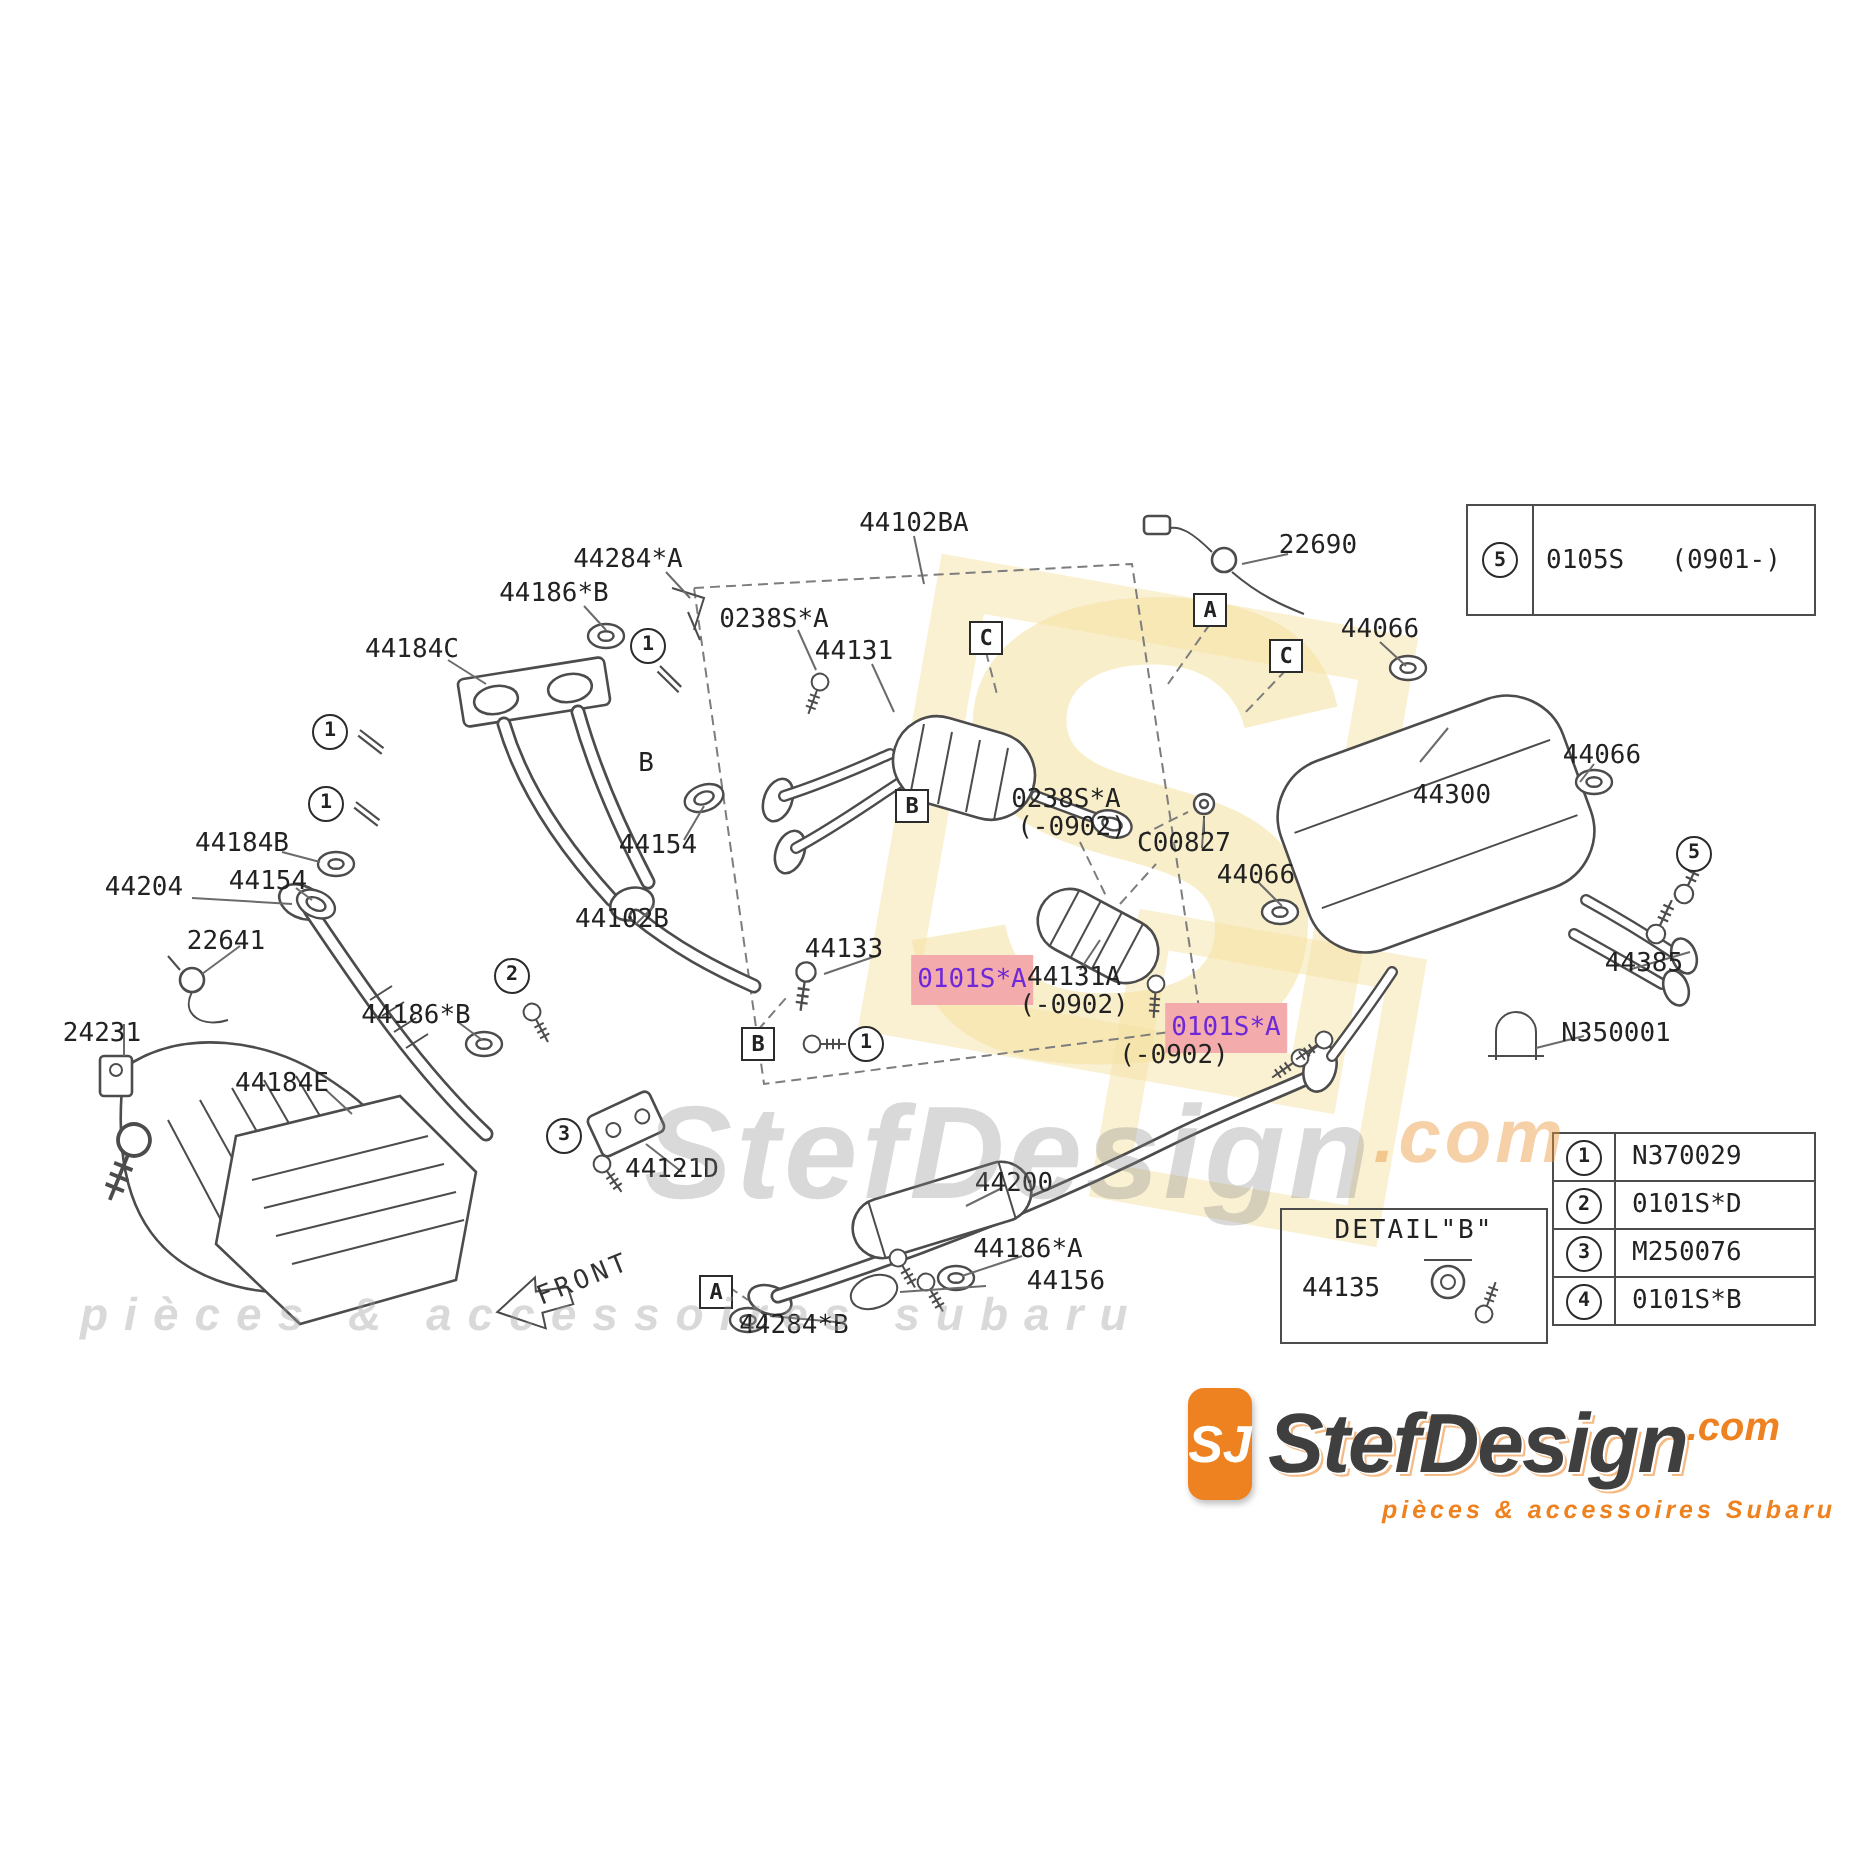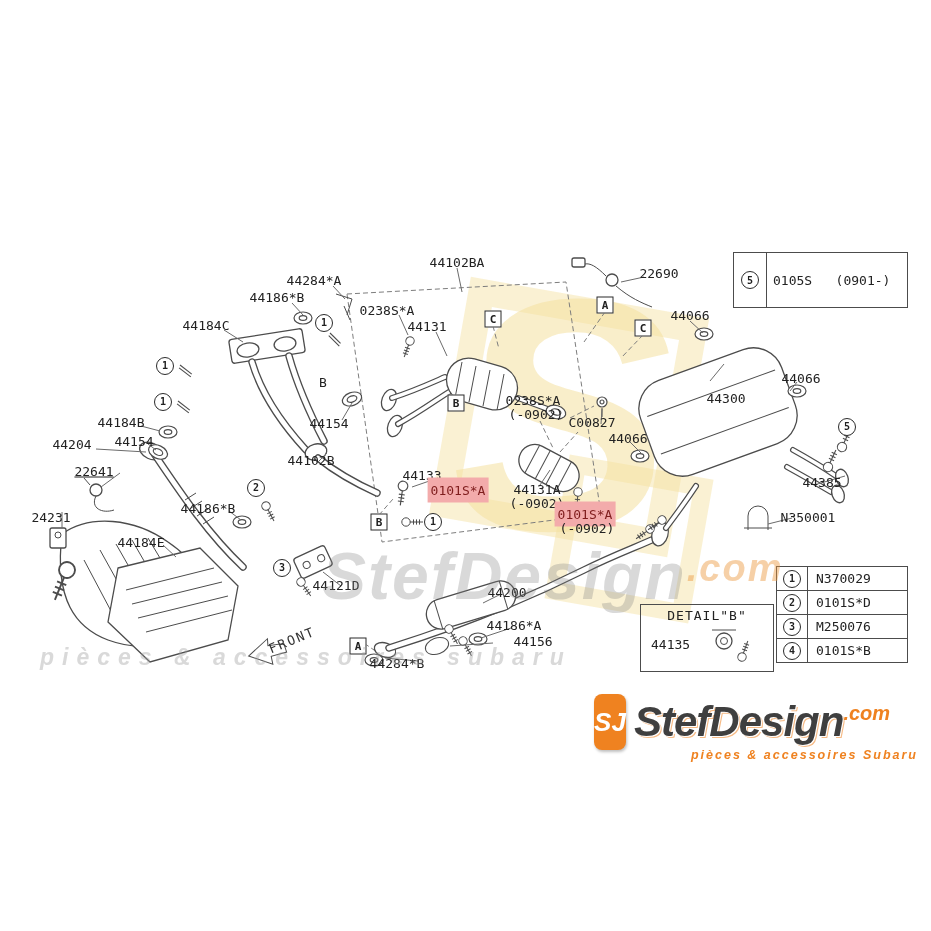--- a/index.html
+++ b/index.html
@@ -27,21 +27,21 @@
   .pi2{stroke:#fff;stroke-width:3.6;fill:none;stroke-linecap:round;}
   .shape{stroke:#4c4c4c;stroke-width:1.3;fill:#fff;}
   .thin{stroke:#4c4c4c;stroke-width:1;fill:none;}
   .ln{stroke:#6b6b6b;stroke-width:1;}
   .dsh{stroke:#7d7d7d;stroke-width:1;stroke-dasharray:5 3;fill:none;}
 
   
   #label-layer{position:absolute;left:0;top:0;width:100%;height:100%;z-index:2;}
   .lbl{position:absolute;transform:translate(-50%,-50%);font:13px "DejaVu Sans Mono",monospace;
        color:#222;white-space:pre;line-height:1;}
-  .t-part-red{color:#7f1d1d;background:#f3abab;padding:6px 3px;}
+  .t-part-red{color:#6d28d9;background:#f3abab;padding:6px 3px;margin-left:28px;}
   .t-boxed{width:15px;height:15px;border:1.4px solid #2b2b2b;background:#fff;display:flex;
            align-items:center;justify-content:center;font-size:11px;font-weight:bold;}
   .t-circled{width:16px;height:16px;border:1.4px solid #2b2b2b;border-radius:50%;background:#fff;
              display:flex;align-items:center;justify-content:center;font-size:10px;font-weight:bold;}
   .front-label{position:absolute;z-index:2;font:13px "DejaVu Sans Mono",monospace;color:#333;
                letter-spacing:2px;}
 
   
   .legend{position:absolute;z-index:3;border:1.5px solid #4c4c4c;background:#fff;display:flex;
           font:13px "DejaVu Sans Mono",monospace;color:#222;}
@@ -327,21 +327,21 @@
       <span class="lbl t-part" style="left: 659px; top: 273px;">22690</span>
       <span class="lbl t-part" style="left: 690px; top: 315px;">44066</span>
       <span class="lbl t-part" style="left: 726px; top: 358px; margin-top: 40px;">44300</span>
       <span class="lbl t-part" style="left: 801px; top: 378px;">44066</span>
       <span class="lbl t-part" style="left: 206px; top: 325px;">44184C</span>
       <span class="lbl t-plain" style="left: 323px; top: 382px;">B</span>
       <span class="lbl t-part" style="left: 329px; top: 423px;">44154</span>
       <span class="lbl t-part" style="left: 121px; top: 422px;">44184B</span>
       <span class="lbl t-part" style="left: 72px; top: 444px;">44204</span>
       <span class="lbl t-part" style="left: 134px; top: 441px;">44154</span>
-      <span class="lbl t-part" style="left: 94px; top: 471px; text-decoration: underline;">22641</span>
+      <span class="lbl t-part" style="left: 113px; top: 471px;">22641</span>
       <span class="lbl t-part" style="left: 311px; top: 460px;">44102B</span>
       <span class="lbl t-part" style="left: 533px; top: 400px;">0238S*A</span>
       <span class="lbl t-part" style="left: 536px; top: 414px;">(-0902)</span>
       <span class="lbl t-part" style="left: 592px; top: 422px;">C00827</span>
       <span class="lbl t-part" style="left: 628px; top: 438px;">44066</span>
       <span class="lbl t-part" style="left: 422px; top: 475px;">44133</span>
       <span class="lbl t-part-red" style="left: 458px; top: 490px;">0101S*A</span>
       <span class="lbl t-part" style="left: 537px; top: 489px;">44131A</span>
       <span class="lbl t-part" style="left: 537px; top: 503px;">(-0902)</span>
       <span class="lbl t-part-red" style="left: 585px; top: 514px;">0101S*A</span>

